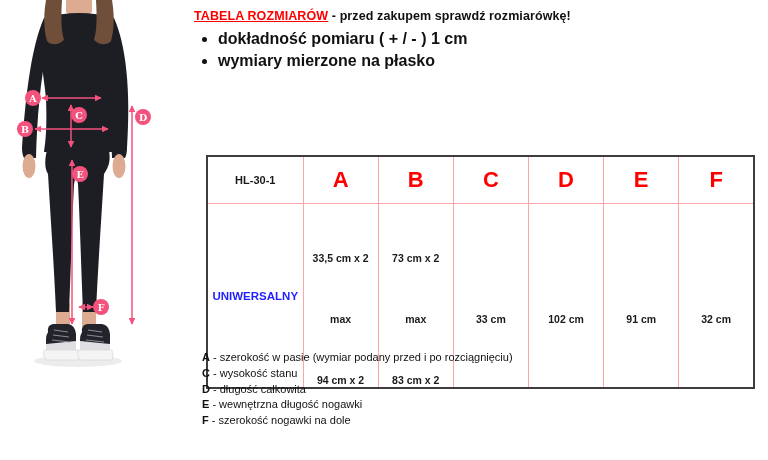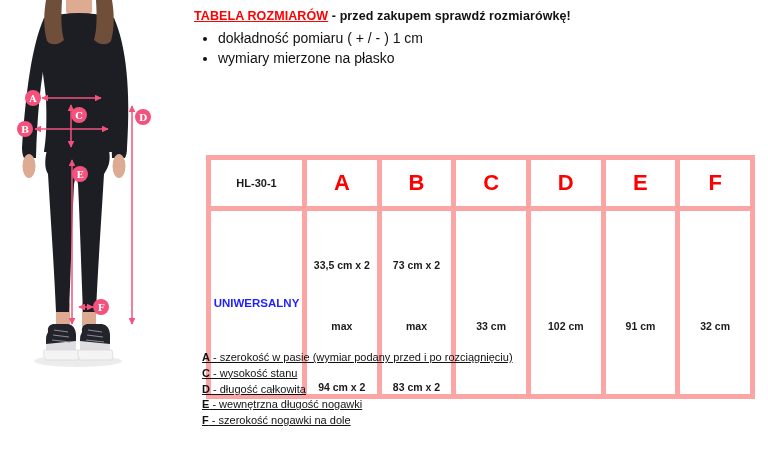--- a/index.html
+++ b/index.html
@@ -7,40 +7,40 @@
     position:relative; width:768px; height:460px; background:#ffffff;
     font-family:"Liberation Sans", sans-serif; overflow:hidden; color:#111;
   }
   .figure { position:absolute; left:0; top:0; }
 
   
   .header { position:absolute; left:194px; top:9px; width:566px; }
   .title-line { font-size:12.5px; font-weight:bold; color:#111; letter-spacing:0.1px; }
   .title-red { color:#fe0000; text-decoration:underline; }
   .bullets { margin:7px 0 0 10px; padding:0 0 0 14px; }
-  .bullets li { font-size:14px; font-weight:normal; margin-bottom:4px; }
+  .bullets li { font-size:16px; font-weight:bold; margin-bottom:4px; }
 
   
   table.size-table {
     position:absolute; left:206px; top:155px; width:549px;
     border-collapse:collapse; table-layout:fixed; border:2px solid #3d3d3d;
   }
   .size-table col.c0 { width:96px; }
-  .size-table td { border:5px solid #fca5a5; text-align:center; vertical-align:middle; padding:0; background:#fff; }
+  .size-table td { border:1px solid #fca5a5; text-align:center; vertical-align:middle; padding:0; background:#fff; }
   tr.head td { height:46px; }
   tr.data td { height:46px; }
   .model-code { font-size:11px; font-weight:bold; color:#1a1a1a; }
   .col-letter { font-size:22px; font-weight:bold; color:#fe0000; }
   .row-label { font-size:11.5px; font-weight:bold; color:#1f1fff; }
   .val { font-size:10.5px; font-weight:bold; color:#1a1a1a; }
   .val div { line-height:13px;margin-top:48px; }
 
   
   .legend { position:absolute; left:202px; top:350px; }
-  .legend-row { font-size:11px; line-height:15.8px; color:#111;text-decoration:underline; }
+  .legend-row { font-size:11px; line-height:15.8px; color:#111; }
   .legend-row b { font-weight:bold; }
 </style>
 </head>
 <body>
 
 <div class="stage">
 
   <svg class="figure" width="195" height="375" viewBox="0 0 195 375" xmlns="http://www.w3.org/2000/svg">
     <defs>
       <marker id="ah" viewBox="0 0 10 10" refX="9" refY="5" markerWidth="4.5" markerHeight="4.5" orient="auto-start-reverse">

